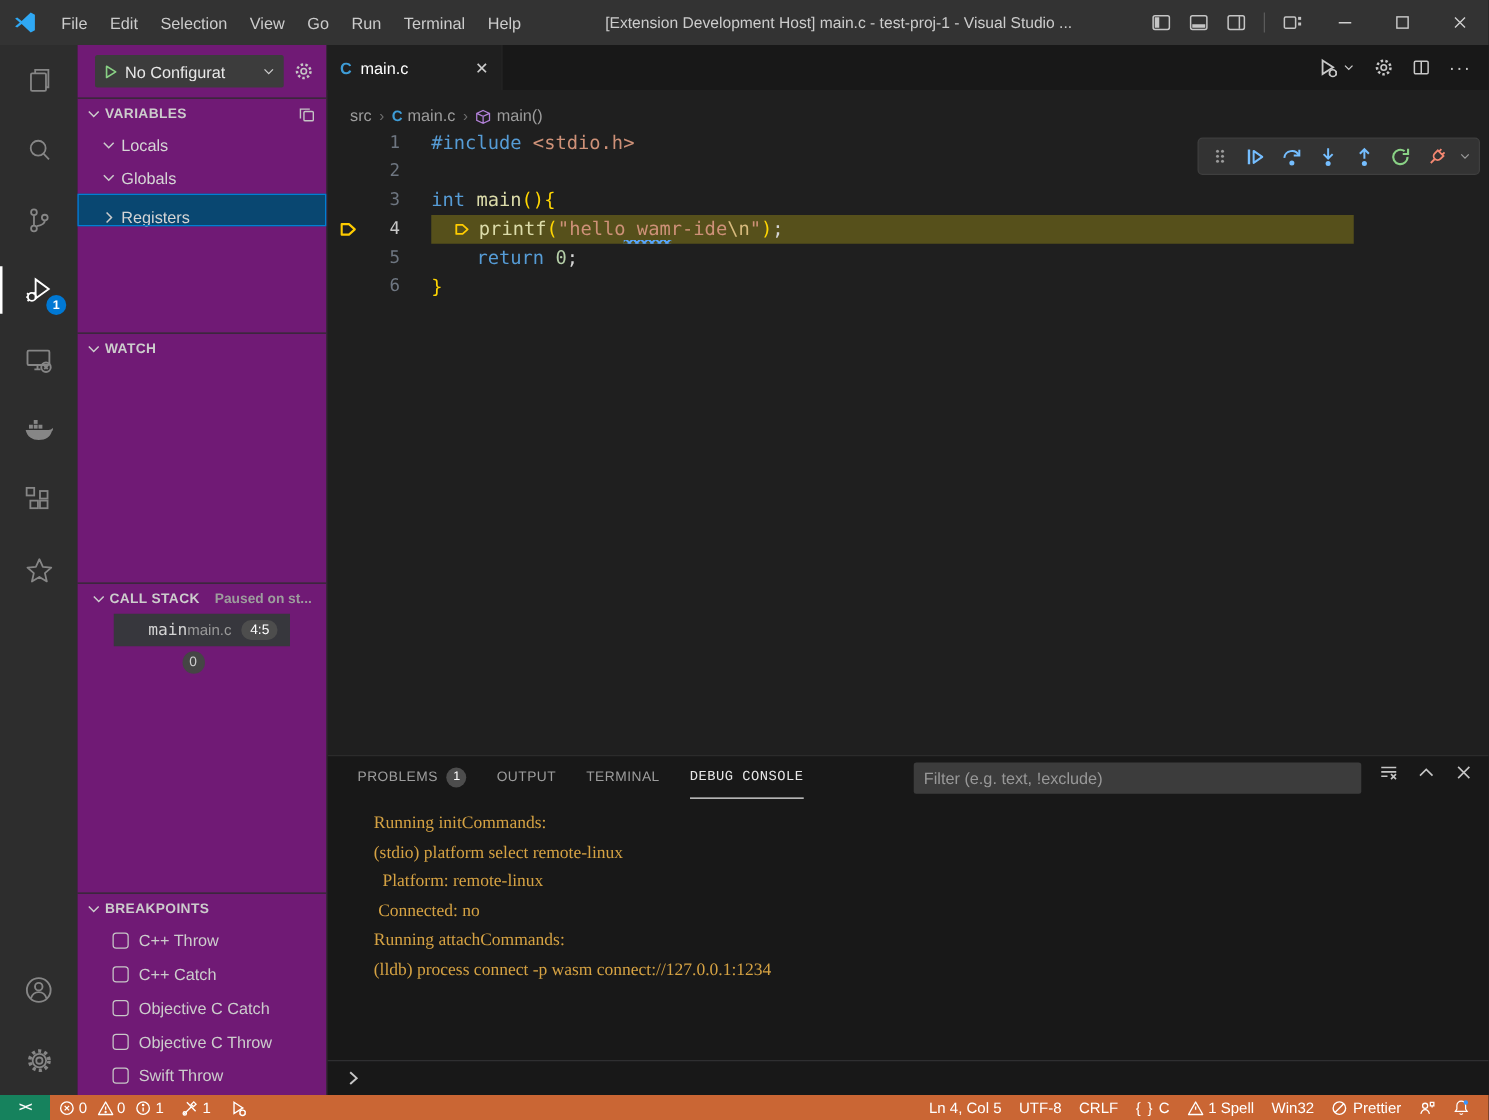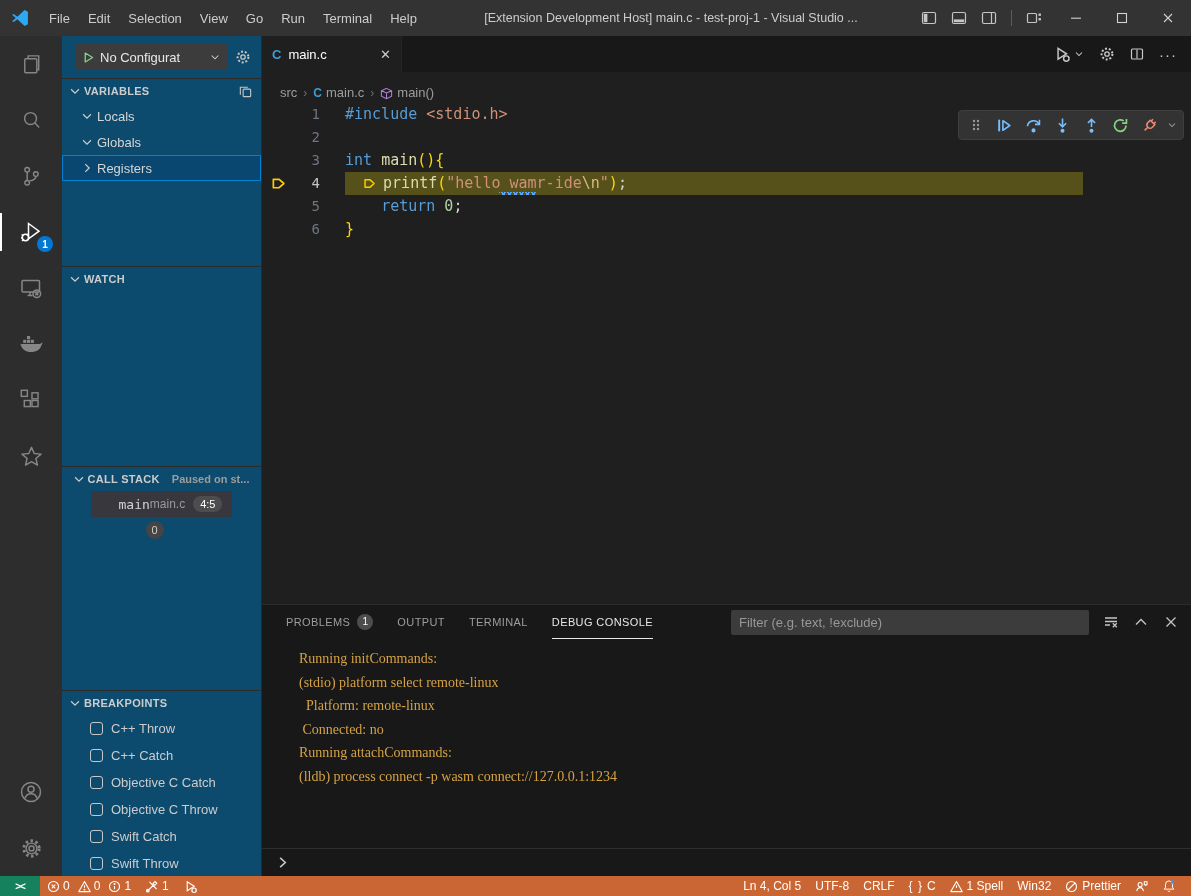--- a/index.html
+++ b/index.html
@@ -27,36 +27,36 @@
   .ab-item { height:56px; display:flex; align-items:center; justify-content:center; position:relative; color:#868686; }
   .ab-item.active { color:#ffffff; }
   .ab-item.active::before { content:""; position:absolute; left:0; top:9px; bottom:9px; width:2px; background:#ffffff; }
   .ab-badge { position:absolute; right:9px; bottom:8px; width:16px; height:16px; border-radius:50%;
     background:var(--badge-blue,#0078d4); color:#fff; font-size:10px; font-weight:bold;
     display:flex; align-items:center; justify-content:center; }
   .ab-bottom { margin-top:auto; }
   .ai { stroke:currentColor; fill:none; stroke-width:1.5; }
 
   
-  .sidebar { width:200px; background:#0c4a6e; display:flex; flex-direction:column; flex:none; border-right:1px solid #2a2a2a; }
+  .sidebar { width:200px; background:#701a75; display:flex; flex-direction:column; flex:none; border-right:1px solid #2a2a2a; }
   .sb-toprow { height:42px; display:flex; align-items:center; padding:0 10px 0 14px; gap:8px; flex:none; }
   .cfg-dropdown { flex:1; height:26px; background:#3c3c3c; border-radius:2px; display:flex; align-items:center;
     padding:0 6px; gap:5px; color:#e8e8e8; cursor:pointer; min-width:0; }
   .cfg-label { flex:1; white-space:nowrap; overflow:hidden; }
   .sec { border-top:1px solid #2b2b2b; display:flex; flex-direction:column; flex:none; }
   .sec-vars { height:188px; }
   .sec-watch { height:200px; }
   .sec-callstack { height:224px;align-items:center; }
-  .sec-breakpoints { flex:1 1 auto; min-height:0; overflow:hidden; }
+  .sec-breakpoints { flex:1 1 auto; min-height:0; overflow:hidden;margin-top:24px; }
   .sec-header { height:24px; display:flex; align-items:center; padding:0 8px 0 6px; gap:2px; flex:none; }
   .sec-title { font-size:11px; font-weight:bold; letter-spacing:.3px; color:#cccccc; }
   .sec-note { margin-left:10px; font-size:11px; font-weight:bold; color:#9d9d9d; white-space:nowrap; overflow:hidden; }
   .sec-header .spacer { flex:1; }
   .tree-row { height:26px; display:flex; align-items:center; padding-left:18px; gap:3px; color:#d5d5d5; }
-  .tree-row.selected { background:var(--sel-blue,#094771); outline:1px solid #007fd4; outline-offset:-1px; }
+  .tree-row.selected { background:var(--sel-blue,#094771); outline:1px solid #007fd4; outline-offset:-1px;align-items:flex-end; }
   .cs-frame { height:26px; background:#37373d; display:flex; align-items:center; padding:0 10px 0 28px; }
   .cs-fn { font-family:"DejaVu Sans Mono", monospace; font-size:13px; color:#d4d4d4; }
   .cs-file { margin-left:auto; color:#9a9a9a; font-size:12px; }
   .cs-pill { margin-left:8px; background:#4d4d4d; color:#ffffff; border-radius:9px; font-size:11px;
     padding:1px 7px; line-height:14px; }
   .cs-row2 { height:26px; display:flex; align-items:center; }
   .cs-badge { margin-left:auto; margin-right:14px; width:18px; height:18px; border-radius:50%;
     background:#454545; color:#cfcfcf; font-size:11px; display:flex; align-items:center; justify-content:center; }
   .bp-row { height:27px; display:flex; align-items:center; padding-left:28px; gap:8px; color:#cccccc; flex:none; }
   .bp-check { width:13px; height:13px; border:1.4px solid #c8c8c8; border-radius:3px; background:transparent; flex:none; }
@@ -96,24 +96,24 @@
   .debug-toolbar { position:absolute; top:46px; left:696px; width:226px; height:30px; background:#333333;
     border:1px solid #3f3f3f; border-radius:4px; display:flex; align-items:center; padding:0 5px; gap:5px; z-index:5; }
   .dt-btn { width:26px; height:24px; display:flex; align-items:center; justify-content:center; border-radius:3px; }
 
   
   .panel { height:272px; background:#181818; border-top:1px solid #2b2b2b; display:flex; flex-direction:column; flex:none; }
   .panel-header { height:34px; display:flex; align-items:center; padding:0 12px 0 24px; flex:none; }
   .panel-tabs { display:flex; align-items:stretch; height:34px; gap:24px; }
   .panel-tab { display:flex; align-items:center; gap:7px; font-size:11px; letter-spacing:.4px; color:#9d9d9d;
     border-bottom:1px solid transparent; cursor:pointer; }
-  .panel-tab.active { color:#e7e7e7; border-bottom-color:#e7e7e7; }
+  .panel-tab.active { color:#e7e7e7; border-bottom-color:#e7e7e7;font-family:Liberation Mono, monospace; }
   .pt-badge { width:16px; height:16px; border-radius:50%; background:#4d4d4d; color:#ffffff; font-size:10px;
     display:flex; align-items:center; justify-content:center; letter-spacing:0; }
-  .panel-right { margin-left:auto; display:flex; align-items:center; gap:14px; color:#c5c5c5; }
+  .panel-right { margin-left:auto; display:flex; gap:14px; color:#c5c5c5; }
   .filter-input { width:358px; height:25px; background:#3c3c3c; border:none; border-radius:2px; color:#e0e0e0;
     font-size:13px; padding:0 8px; font-family:"Liberation Sans", sans-serif; outline:none; }
   .filter-input::placeholder { color:#989898; }
   .console { flex:1; overflow:hidden; padding:8px 0 0 37px; font-family:Liberation Serif, serif;
     font-size:14px; line-height:23.5px; color:var(--console-col,#d5a243); }
   .console-line { white-space:pre; }
   .console-input { height:28px; border-top:1px solid #2f2f31; display:flex; align-items:center; padding-left:13px; flex:none; }
 
   
   .statusbar { height:20px; background:var(--status-bg,#ca6634); display:flex; align-items:center; color:#ffffff;
@@ -364,24 +364,20 @@
               <div class="bp-check"></div>
               <span>C++ Catch</span>
             </div>
             <div class="bp-row">
               <div class="bp-check"></div>
               <span>Objective C Catch</span>
             </div>
             <div class="bp-row">
               <div class="bp-check"></div>
               <span>Objective C Throw</span>
-            </div>
-            <div class="bp-row">
-              <div class="bp-check"></div>
-              <span>Swift Catch</span>
             </div>
             <div class="bp-row">
               <div class="bp-check"></div>
               <span>Swift Throw</span>
             </div>
           </div>
       </div>
     </div>
 
     <div class="editorcol">

